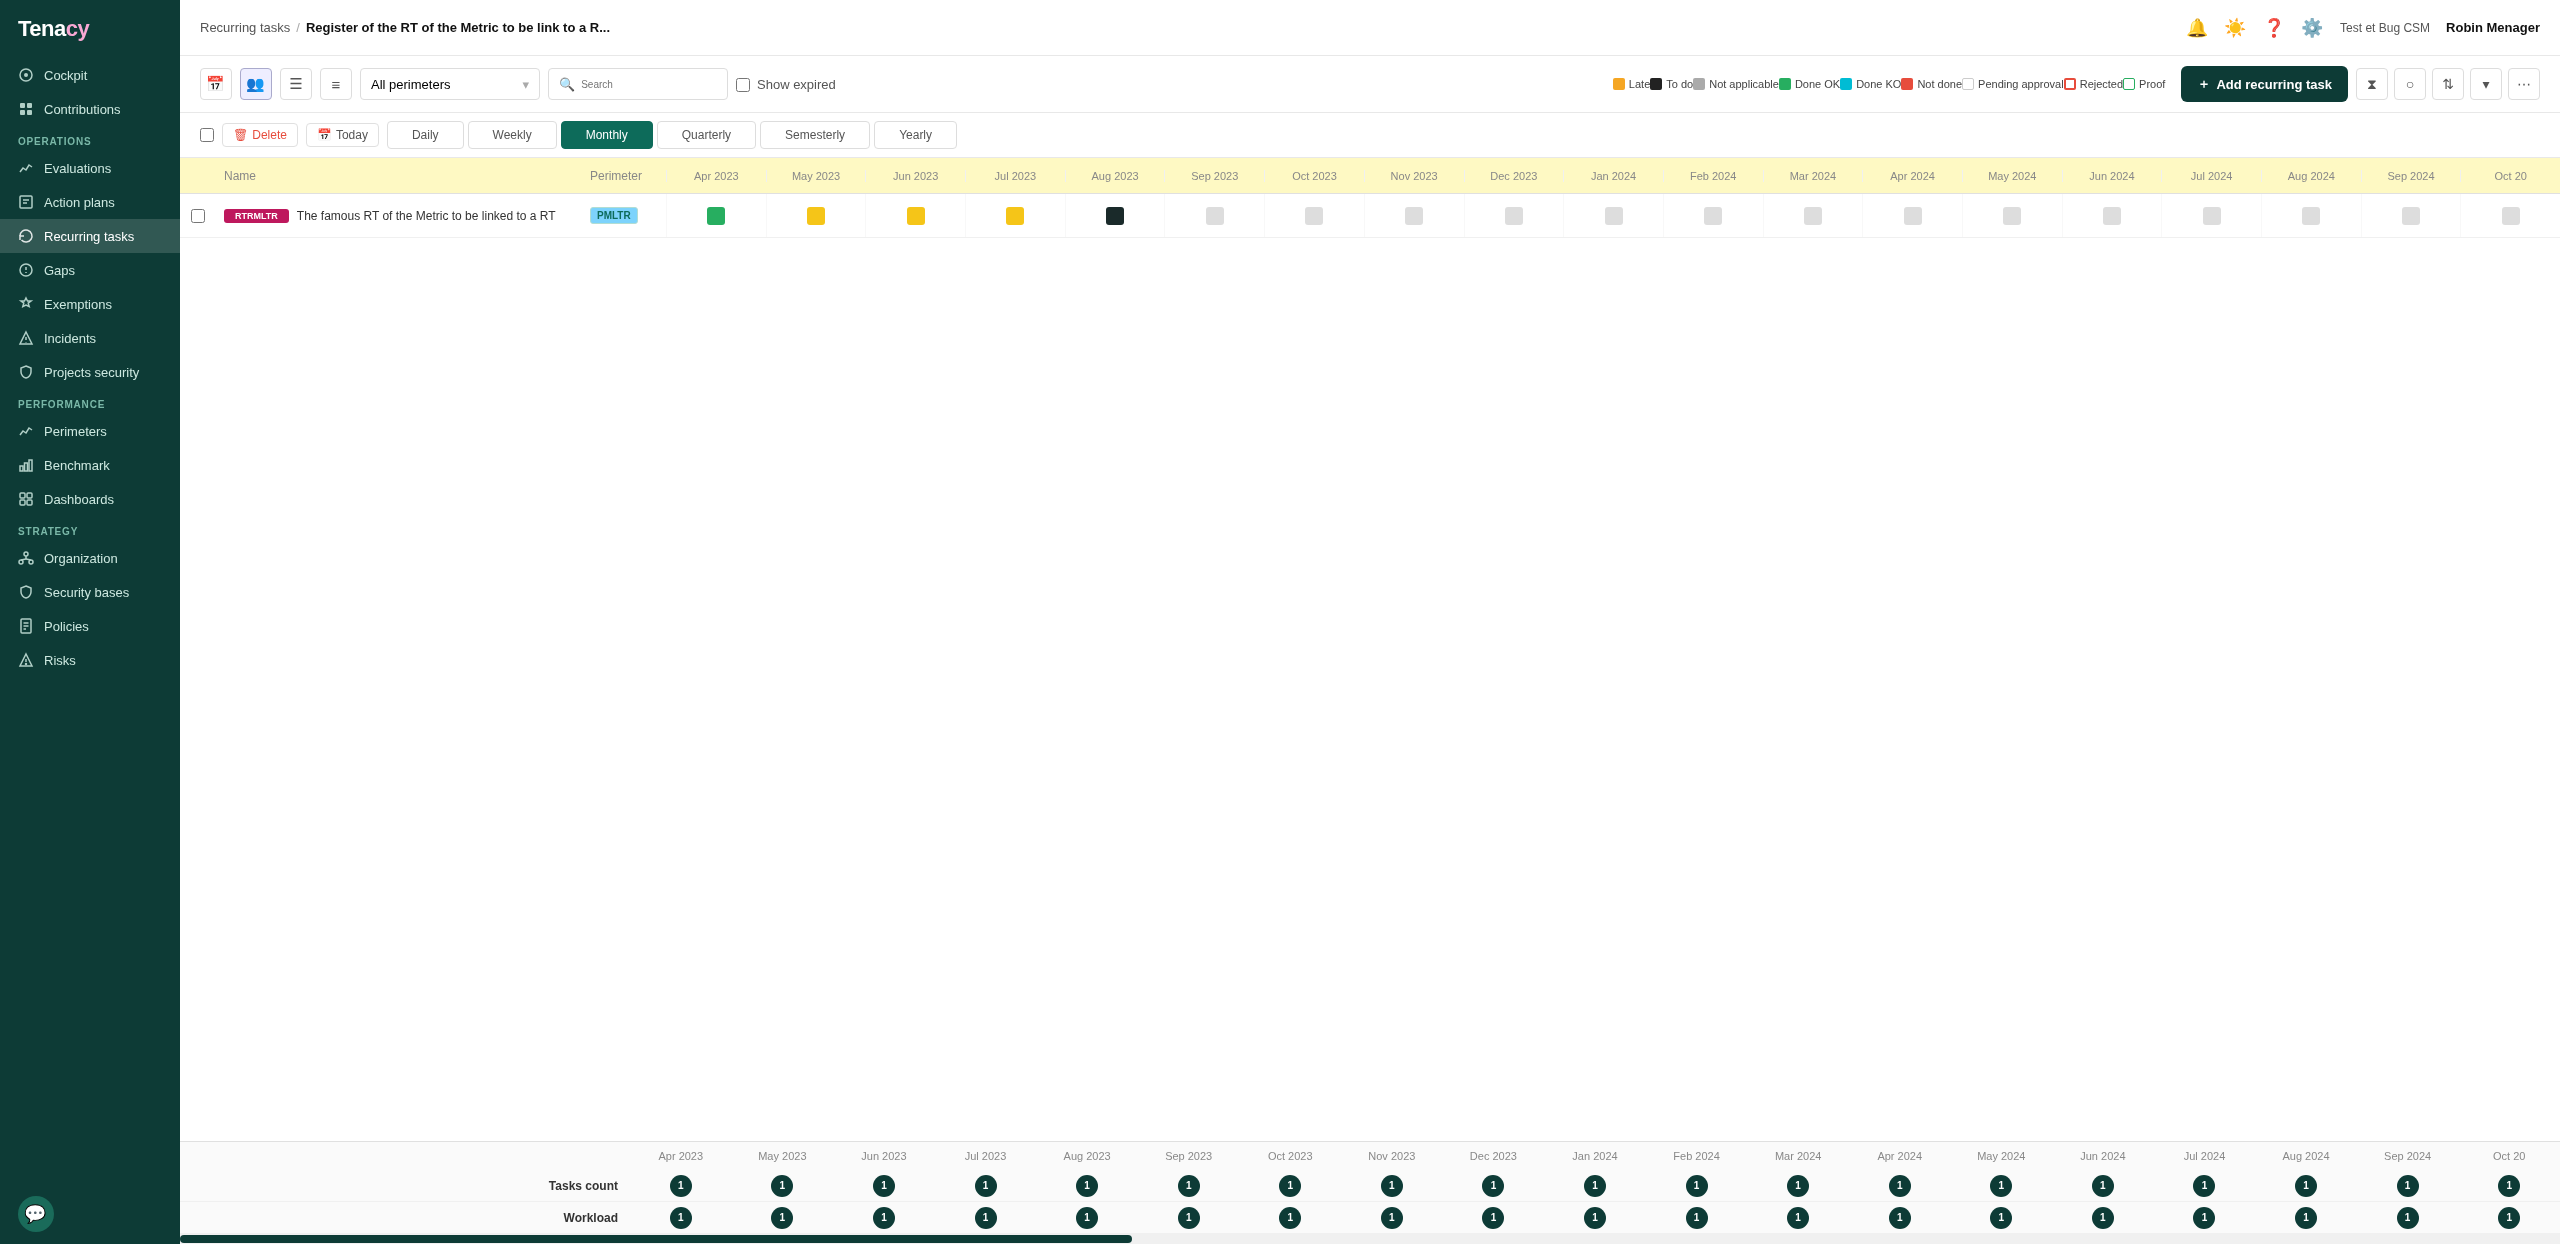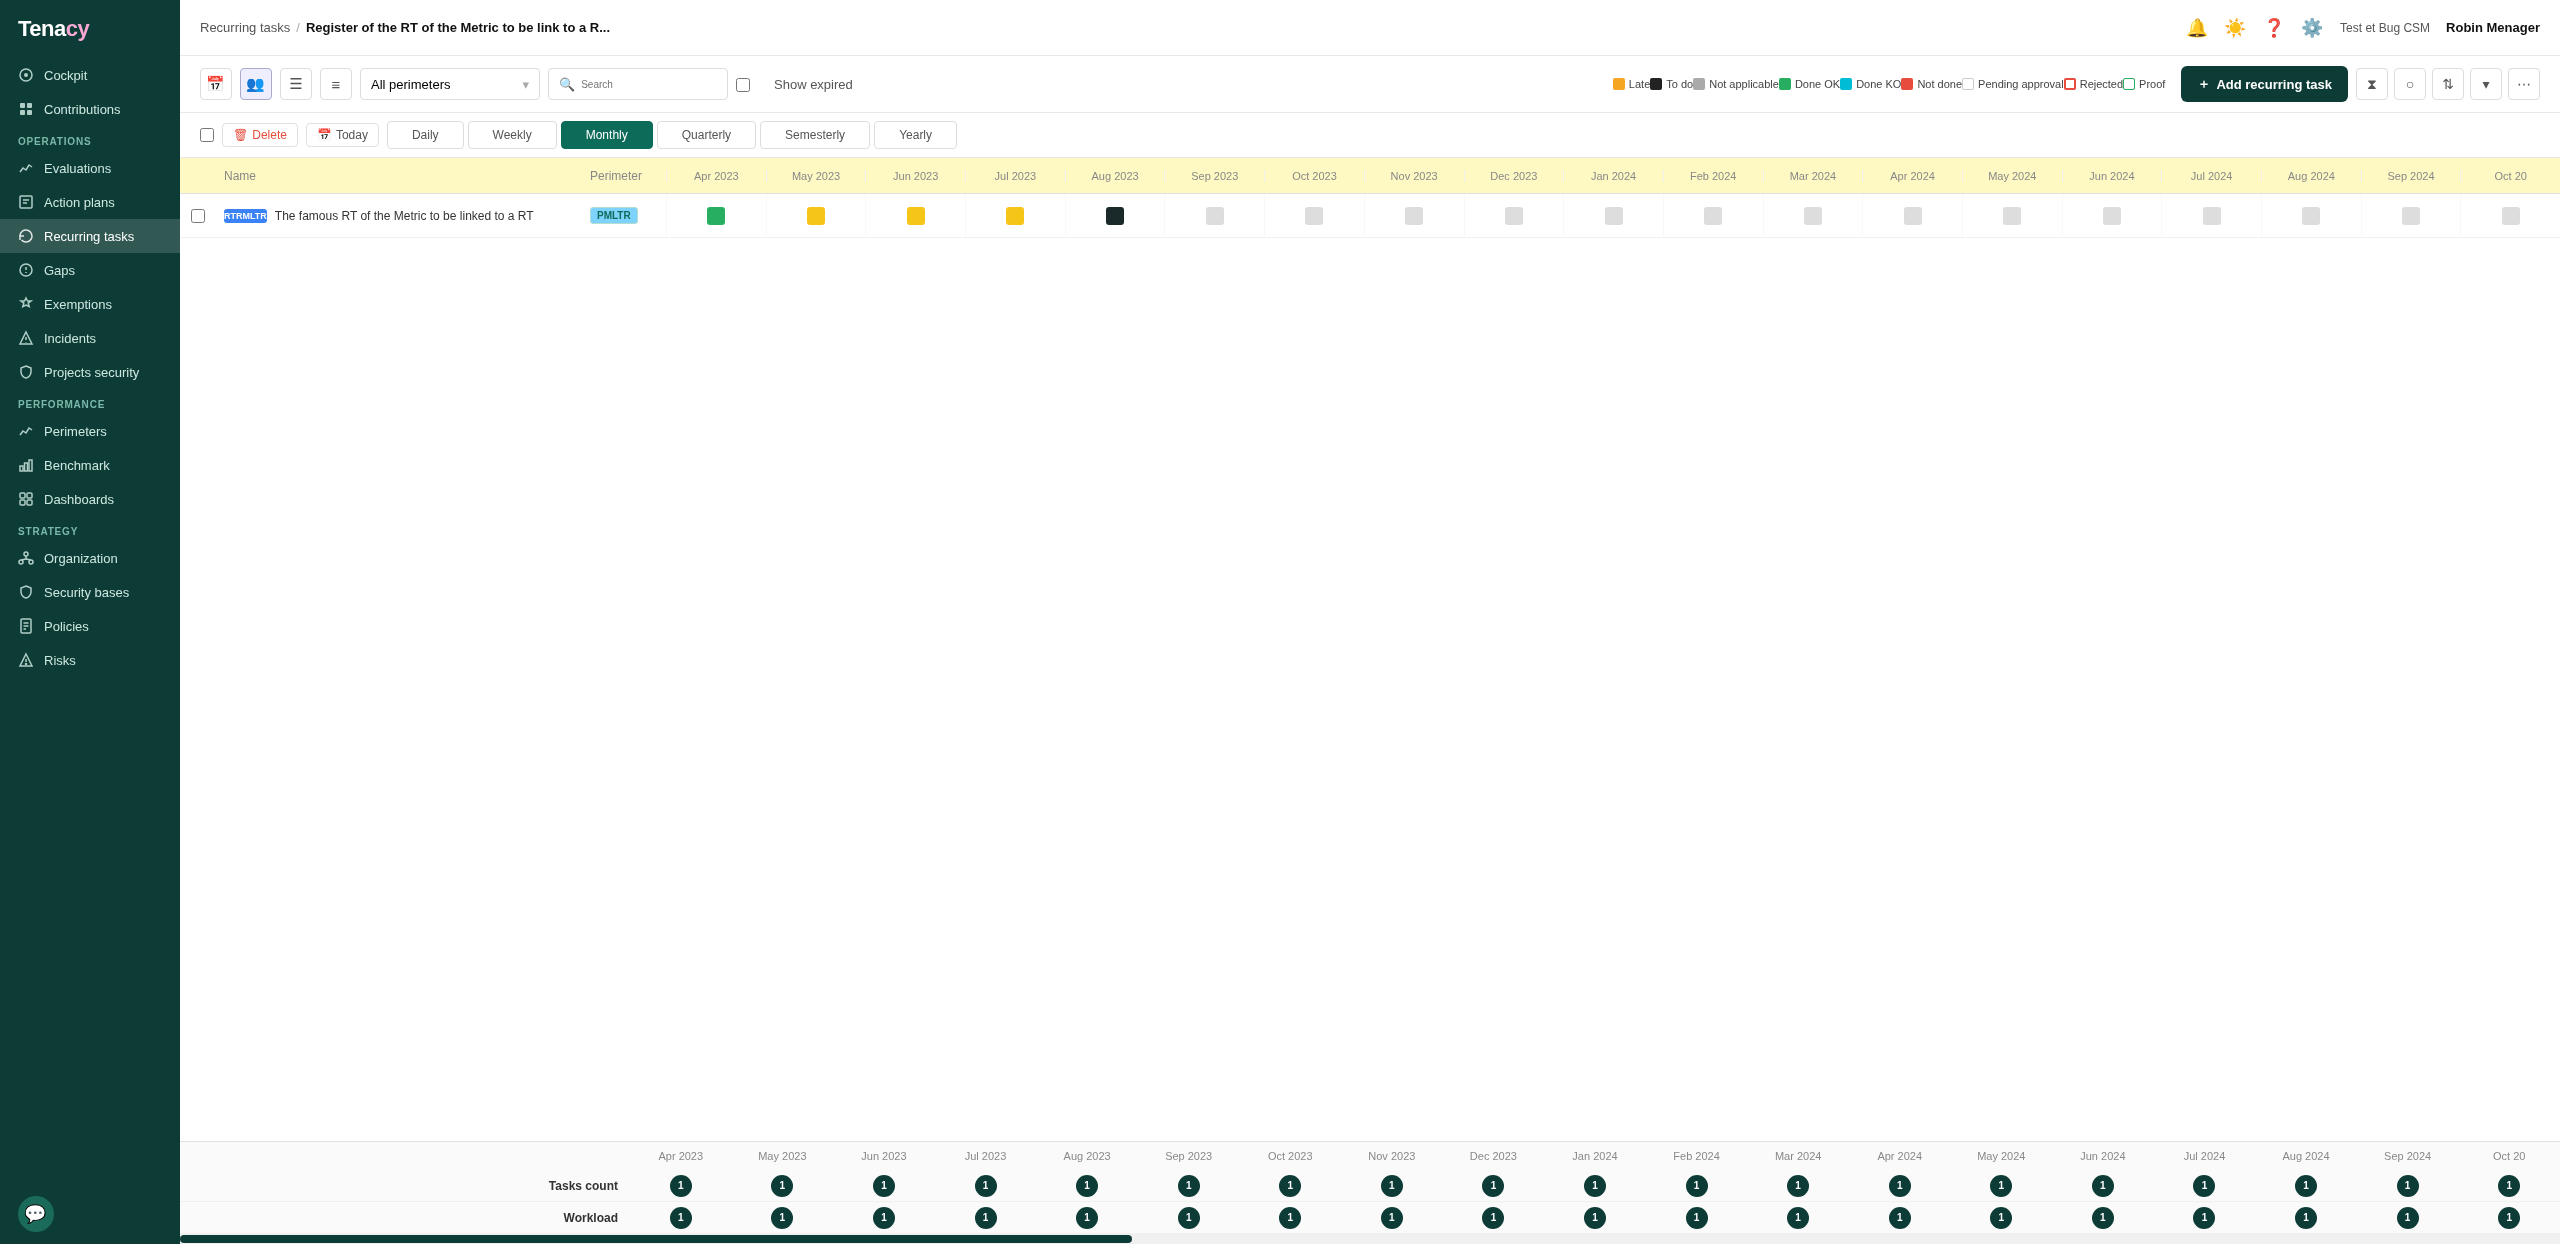--- a/index.html
+++ b/index.html
@@ -139,21 +139,21 @@
       gap: 6px;
       background: #fff;
       min-width: 180px;
     }
     .search-box input {
       border: none; outline: none; font-size: 10px; background: transparent; width: 100%;
     }
     .show-expired {
       display: flex;
       align-items: flex-end;
-      gap: 24px;
+      gap: 7px;
       cursor: pointer;
       font-size: 13px;
       color: #555;
     }
     .show-expired input[type=checkbox] { width: 14px; height: 14px; cursor: pointer; }
     .add-btn {
       margin-left: auto;
       background: #0d3b36;
       color: #fff;
       border: none;
@@ -267,25 +267,25 @@
     }
     .table-row {
       display: flex;
       align-items: center;
       height: 44px;
       border-bottom: 1px solid #f0f0f0;
     }
     .row-checkbox { width: 36px; display: flex; align-items: center; justify-content: center; flex-shrink: 0; }
     .row-name { width: 370px; display: flex; align-items: center; gap: 8px; padding: 0 8px; flex-shrink: 0; overflow: hidden; }
     .row-tag {
-      background: #3b82f6;
+      background: #be185d;
       color: #fff;
       font-size: 9px;
       font-weight: 700;
-      padding: 2px 0;
+      padding: 2px 11px;
       border-radius: 3px;
       white-space: nowrap;
       flex-shrink: 0;
     }
     .row-name-text { font-size: 12px; color: #333; white-space: nowrap; overflow: hidden; text-overflow: ellipsis; }
     .row-perimeter { width: 80px; flex-shrink: 0; display: flex; align-items: center; padding: 0 4px; }
     .perimeter-tag {
       background: #7dd3fc;
       color: #0d6b5a;
       font-size: 10px;

